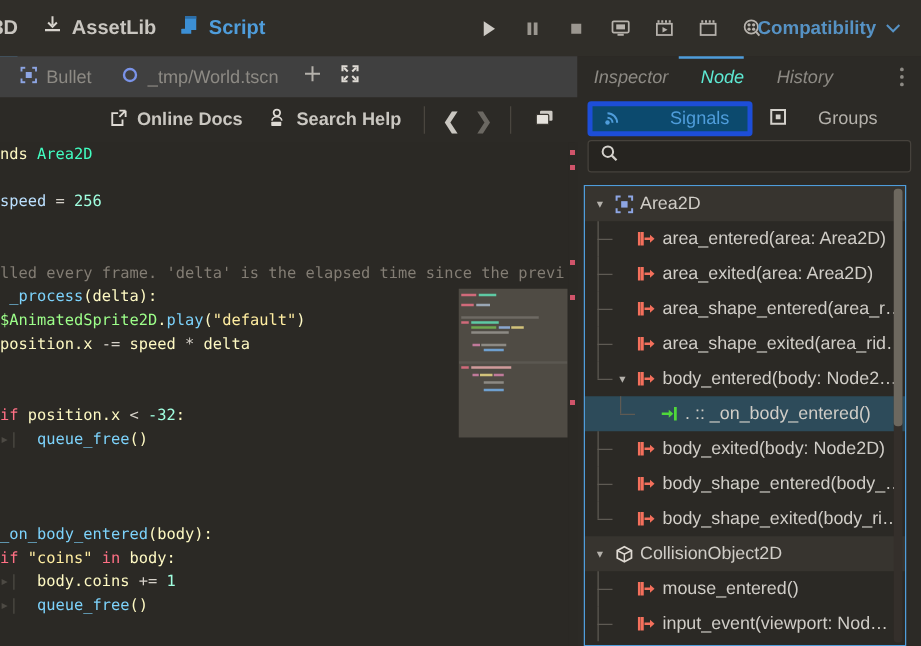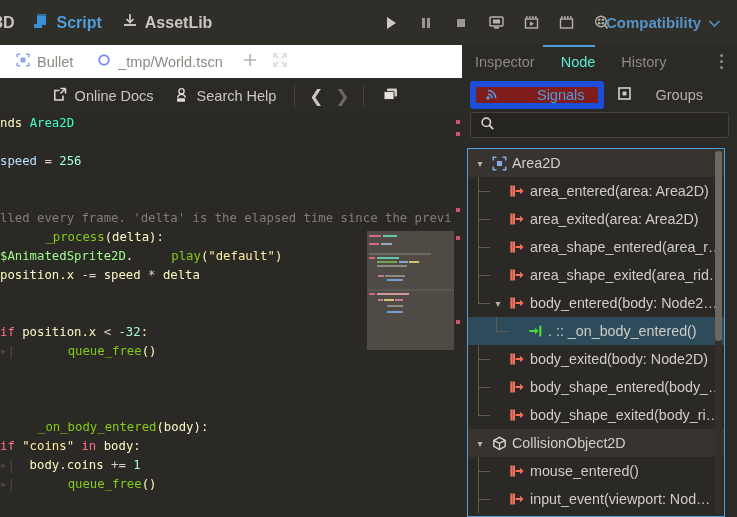--- a/index.html
+++ b/index.html
@@ -39,21 +39,21 @@
   .renderer-sel {
     position: absolute; right: 8px; top: 0; height: 45px;
     display: flex; align-items: center; gap: 7px;
     color: #5692c4; font-size: 15px; font-weight: bold;
     padding: 0 8px;
   }
 
   
   .scenetabs {
     position: absolute; left: 0; top: 45px; width: 462px; height: 33px;
-    background: #ffffff;
+    background: #404040;
     display: flex; align-items: flex-start;
   }
   .scene-tab {
     display: flex; align-items: center; gap: 7px;
     height: 33px; padding: 0 12px;
     font-size: 14.5px; color: #8d8a84; white-space: nowrap;
   }
   .scene-tab.first { padding-left: 16px; }
   .tabbar-btn {
     width: 30px; height: 33px;
@@ -61,22 +61,22 @@
   }
   .tab-accent {
     position: absolute; left: 0; top: 45px; width: 14px; height: 2px;
     background: #4f9ddb;
   }
 
   
   .scripttoolbar {
     position: absolute; left: 0; top: 78px; width: 462px; height: 36px;
     background: #2c2a26;
-    display: flex; align-items: center; justify-content: center;
-    gap: 4px; padding-right: 10px;
+    display: flex; align-items: center; justify-content: flex-end;
+    gap: 4px; padding-right: 10px; font-weight: bold;
   }
   .st-btn {
     display: flex; align-items: center; gap: 7px;
     height: 28px; padding: 0 8px; border-radius: 3px;
     font-size: 14.5px; color: #cac7c1; white-space: nowrap;
   }
   .st-sep { width: 1px; height: 22px; background: #4a463f; margin: 0 6px; }
   .st-arrow {
     width: 22px; height: 26px;
     display: flex; align-items: center; justify-content: center;
@@ -93,21 +93,21 @@
     position: absolute; left: 0; top: 0;
     font-family: "DejaVu Sans Mono", monospace;
     font-size: 12.3px; line-height: 19px;
     white-space: pre;
   }
   .code .row { height: 19px; }
   .kw   { color: #ff7085; }
   .var  { color: #bce0ff; }
   .num  { color: #a1ffe0; }
   .str  { color: #ffeda1; }
-  .fn   { color: #84cc16; margin-left: 38px; }
+  .fn   { color: #7dd3fc; }
   .cmt  { color: #837d74; }
   .type { color: #42ffc2; }
   .mem  { color: #9dff8a; }
   .op   { color: #d6d1c9; }
   .idt  { color: #fef9c3; }
   .ind  { color: #4d4a44; }
   .editor-vscroll {
     position: absolute; left: 455px; top: 114px; width: 5px; height: 403px;
     background: #2b2925;
   }
@@ -126,20 +126,21 @@
   }
 
   
   .dock {
     position: absolute; left: 462px; top: 45px; width: 275px; height: 472px;
     background: #2c2a26;
   }
   .dock-tabs {
     display: flex; height: 33px;
     position: relative;
+    font-style: italic;
   }
   .dock-tab {
     height: 33px; padding: 0 13px;
     display: flex; align-items: center;
     font-size: 14.5px; color: #8d8a84; white-space: nowrap;
   }
   .dock-tab.active { color: #5eead4; }
   .dock-tab.active::before {
     content: ""; position: absolute; top: 0; height: 2px; background: #4f9ddb;
     left: 81px; width: 52px;
@@ -155,21 +156,21 @@
     display: flex; align-items: center; height: 34px;
     padding: 0 8px; gap: 4px;
   }
   .sg-btn {
     flex: 1; height: 28px; border-radius: 3px;
     display: flex; align-items: center; gap: 10px;
     padding-left: 9px;
     font-size: 14.5px; color: #b4b1ab;
   }
   .sg-btn.on {
-    background: #7f1d1d; border: 6px solid #1d4ed8; color: #4f9ddb; gap: 36px;
+    background: #0c4a6e; border: 4px solid #1d4ed8; color: #4f9ddb; gap: 36px;
   }
   .sg-btn .sg-lbl { flex: 1; text-align: center; padding-right: 12px; }
 
   .filter-wrap { padding: 0 8px; }
   .filter {
     height: 26px; background: #262420; border: 1px solid #46423c;
     border-radius: 3px; display: flex; align-items: center;
     padding: 0 6px 0 9px;
   }
   .filter input {
@@ -217,38 +218,38 @@
 
 <div id="app">
 
   <div class="topbar">
     <div class="menu-left">
 
       <div class="menu-item menu-3d">
         <span class="lbl">3D</span>
       </div>
 
+      <div class="menu-item">
+        <span>
+          <svg width="16" height="16" viewBox="0 0 16 16">
+            <path d="M8 1 v7 M4.5 6 L8 9.5 L11.5 6" stroke="#d6d3cd" stroke-width="1.6" fill="none"></path>
+            <path d="M2 12 h12" stroke="#d6d3cd" stroke-width="1.8"></path>
+          </svg>
+        </span>
+        <span class="lbl">AssetLib</span>
+      </div>
+
       <div class="menu-item active">
         <span>
           <svg width="15" height="16" viewBox="0 0 15 16">
             <path d="M3 1 h9 v11 h-4 v3 h-7 a2 2 0 0 1 0-4 h2 z" fill="#3c8fd4"></path>
             <path d="M3 1 h9 v2 h-9 z" fill="#2b6ea8"></path>
           </svg>
         </span>
         <span class="lbl">Script</span>
-      </div>
-
-      <div class="menu-item">
-        <span>
-          <svg width="16" height="16" viewBox="0 0 16 16">
-            <path d="M8 1 v7 M4.5 6 L8 9.5 L11.5 6" stroke="#d6d3cd" stroke-width="1.6" fill="none"></path>
-            <path d="M2 12 h12" stroke="#d6d3cd" stroke-width="1.8"></path>
-          </svg>
-        </span>
-        <span class="lbl">AssetLib</span>
       </div>
     </div>
 
     <div class="play-group">
       <div class="tool-ico">
         <svg width="16" height="16" viewBox="0 0 16 16">
             <path d="M4 2 L13 8 L4 14 Z" fill="#cdcac4"></path>
           </svg>
       </div>
       <div class="tool-ico">

